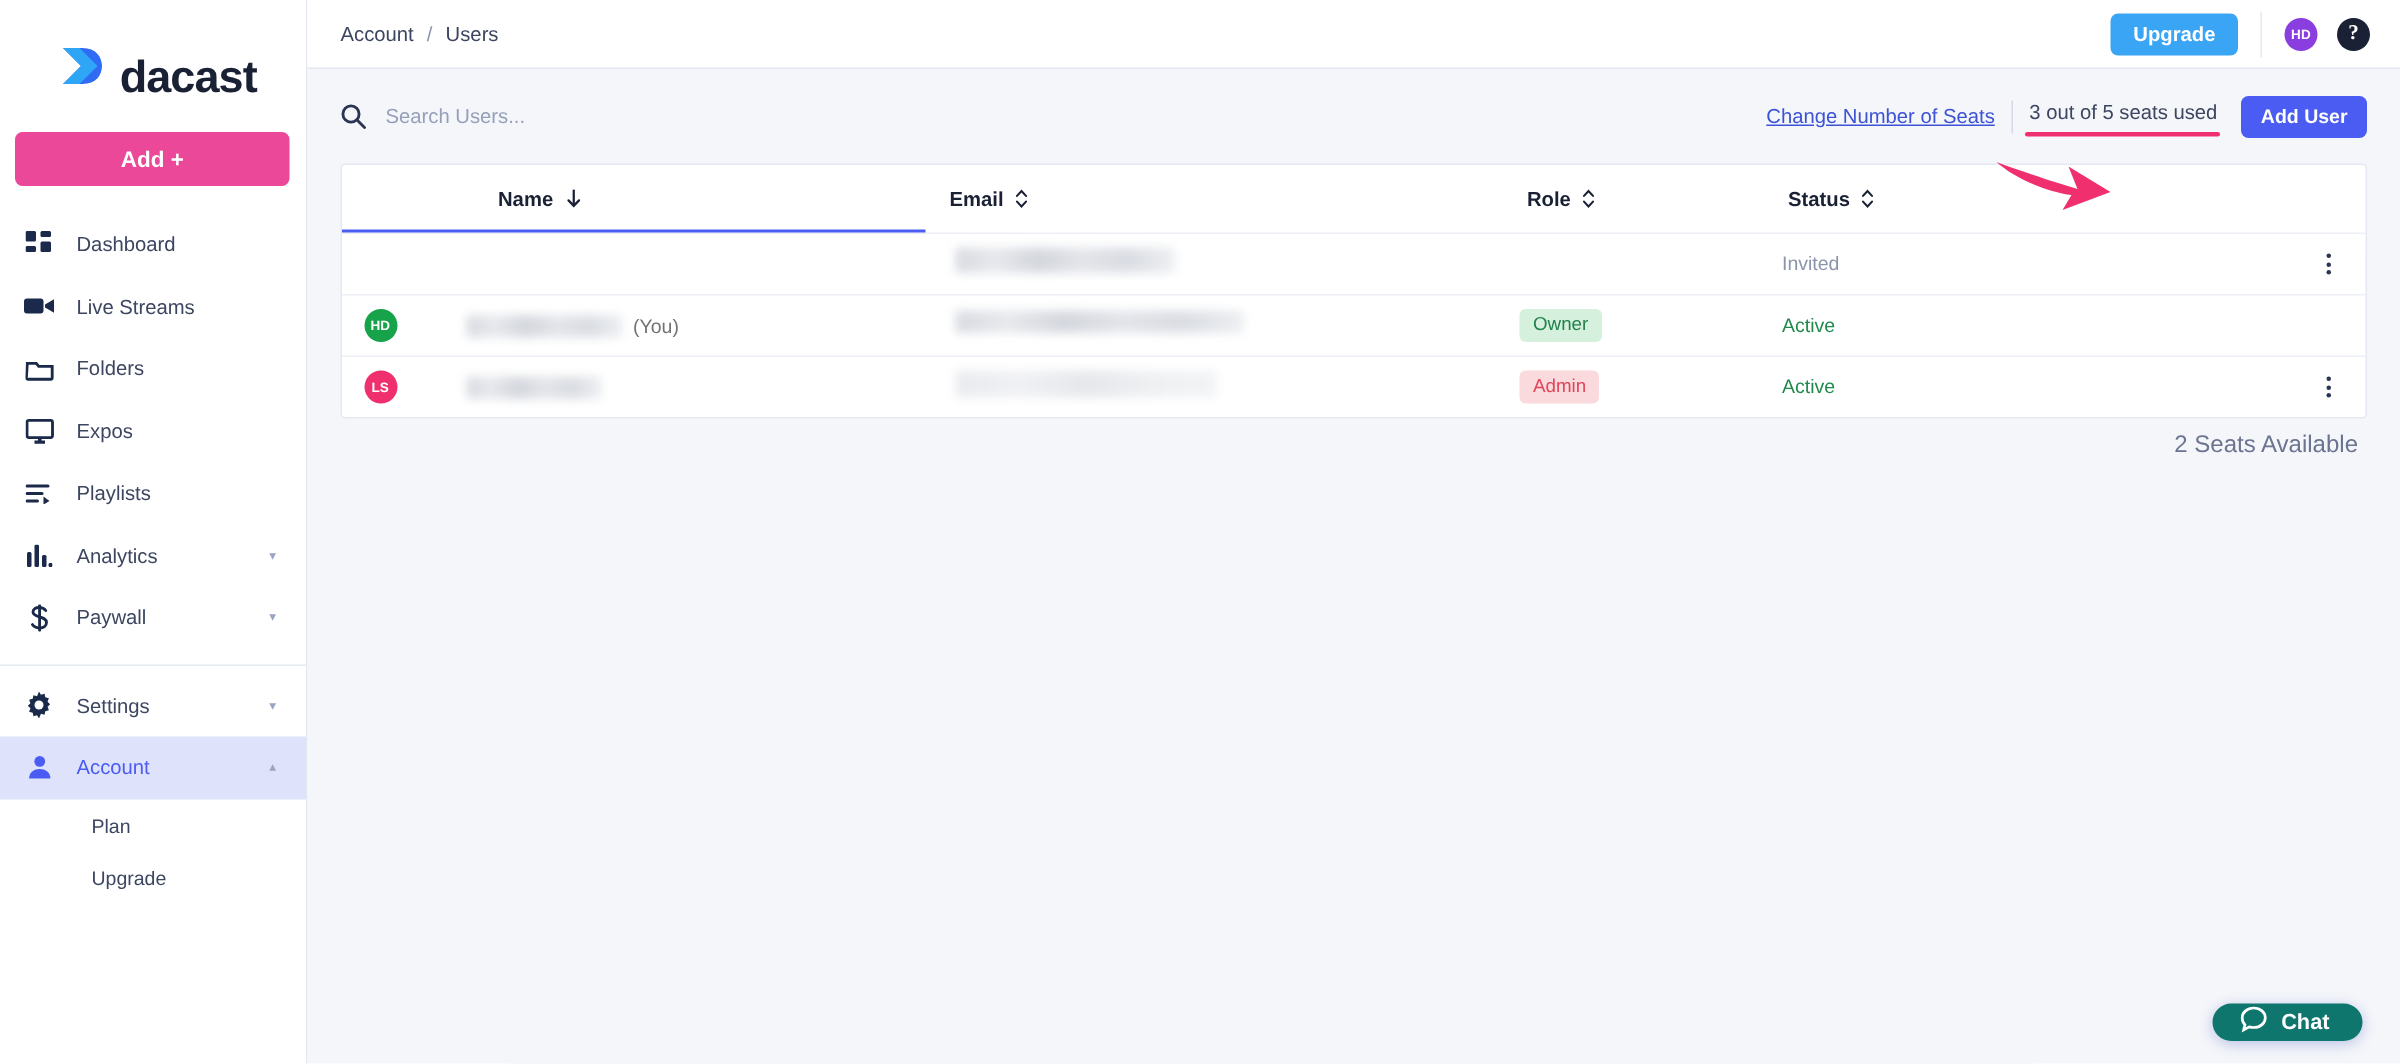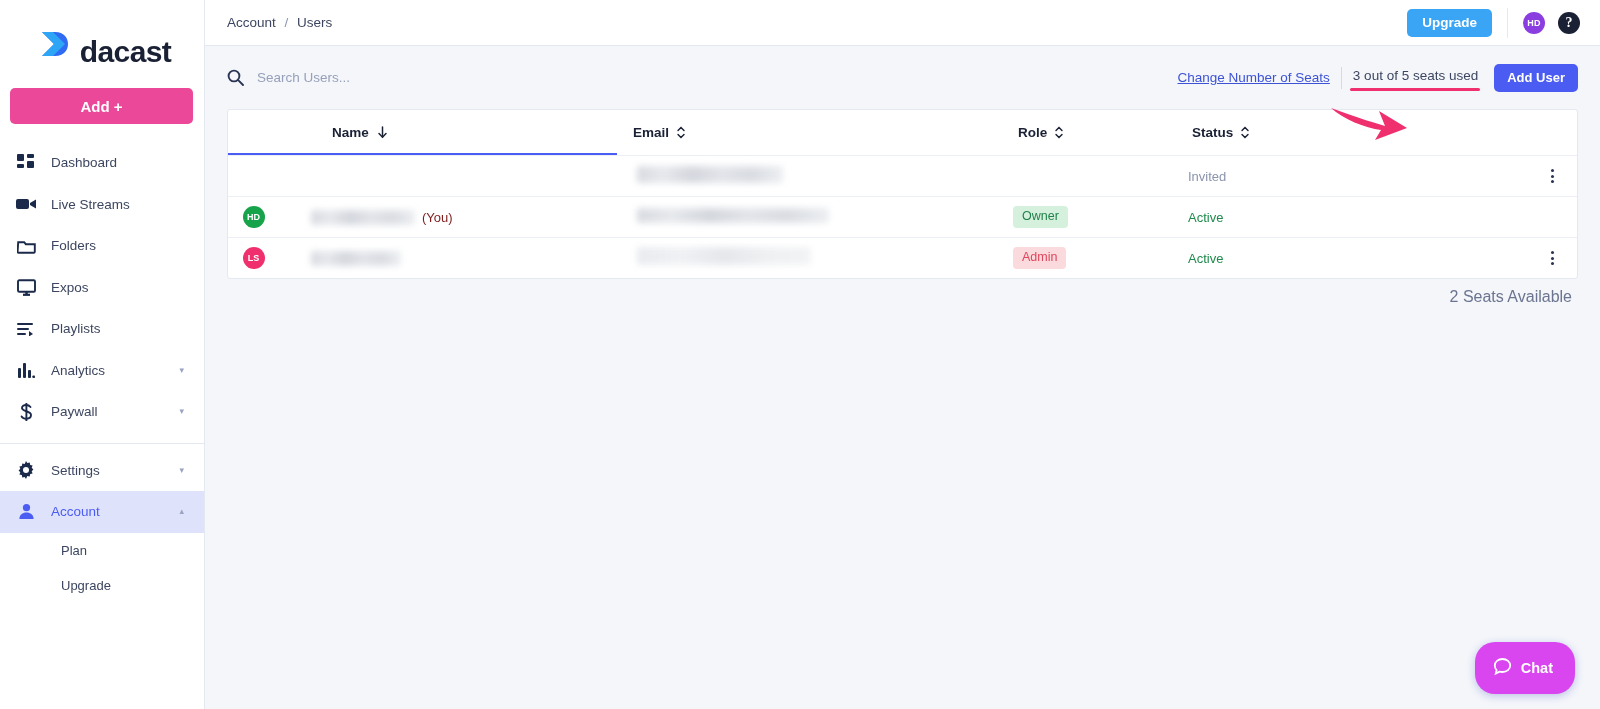--- a/index.html
+++ b/index.html
@@ -139,41 +139,41 @@
   }
   
   .redact {
     display: inline-block; border-radius: 2px;
     background: linear-gradient(90deg,#d6d9df 0%,#e6e8ec 18%,#d2d5dc 38%,#e2e4e9 58%,#d8dbe1 78%,#eceef1 100%);
     filter: blur(3.2px); opacity: .95;
   }
   .redact.light {
     background: linear-gradient(90deg,#e8eaee 0%,#f0f1f4 25%,#e4e6ea 50%,#eef0f2 75%,#f2f3f5 100%);
   }
-  .name-suffix { font-size: 13px; color: #7f1d1d; }
+  .name-suffix { font-size: 13px; color: #737373; }
   .badge {
     display: inline-block; border-radius: 4px; padding: 3px 9px;
     font-size: 12.5px; line-height: 1.25;
   }
   .badge-owner { background: #d6f0de; color: #21814a; }
   .badge-admin { background: #fadadd; color: #e0455a; }
   .status-active { font-size: 13px; color: #1f8a4c; }
   .status-invited { font-size: 13px; color: #8b94ad; }
   .kebab { display: flex; flex-direction: column; gap: 2.5px; cursor: pointer; padding: 4px; }
   .kebab i { width: 3px; height: 3px; border-radius: 50%; background: #2a3553; display: block; }
   .table-footer {
     text-align: right; font-size: 16px; color: #6b7490;
     padding: 9px 6px 0 0;
   }
 
   
   .chat-btn {
     position: absolute; right: 25px; bottom: 15px;
-    height: 52px; padding: 0 22px 0 18px; border-radius: 20px;
-    background: #d946ef; color: #fff; border: none;
+    height: 25px; padding: 0 22px 0 18px; border-radius: 20px;
+    background: #0f766e; color: #fff; border: none;
     display: flex; align-items: center; gap: 9px;
     font-size: 14.5px; font-weight: 700; font-family: inherit; cursor: pointer;
     box-shadow: 0 2px 9px rgba(40,60,180,.28);
   }
 </style>
 </head>
 <body>
 
 <div class="app">
 

